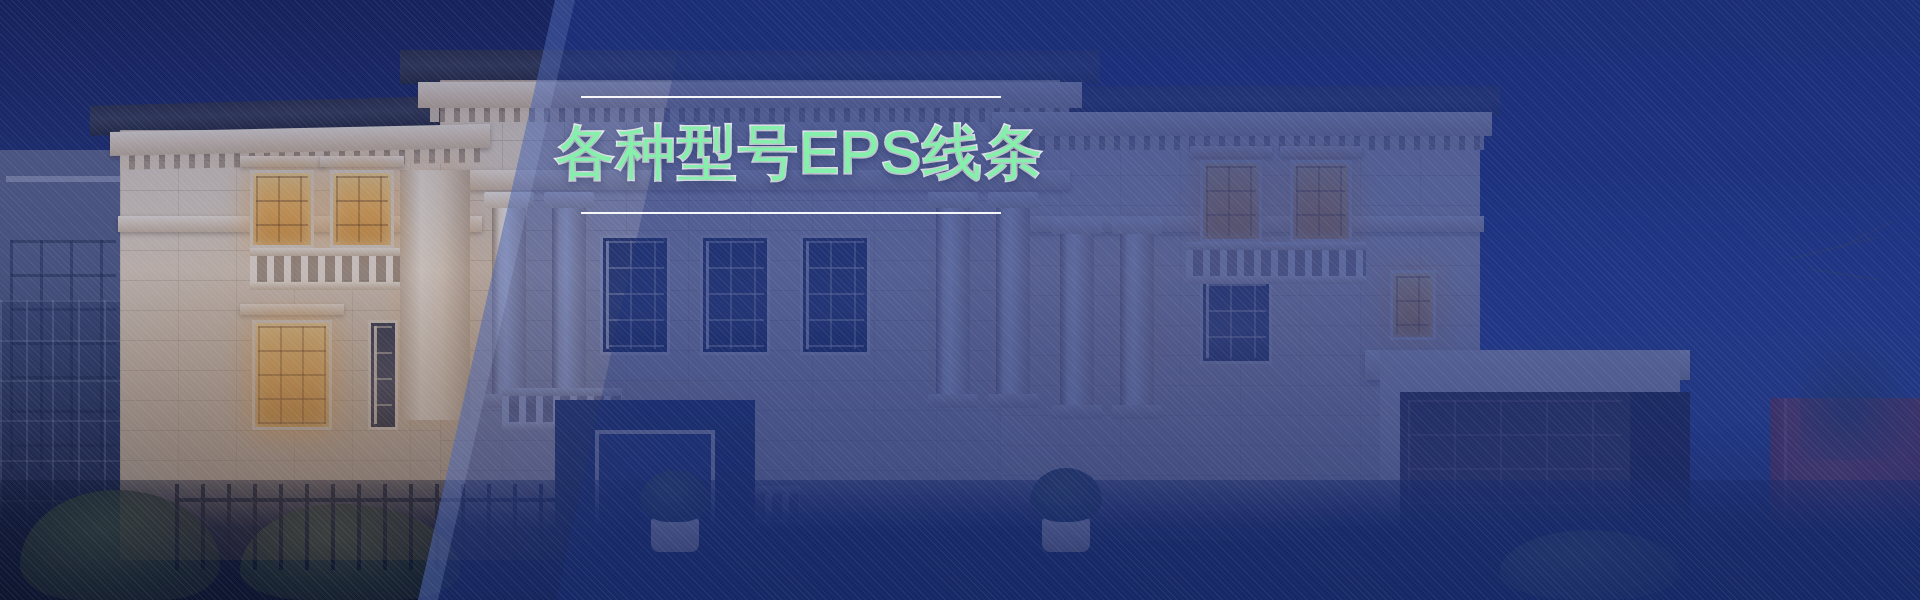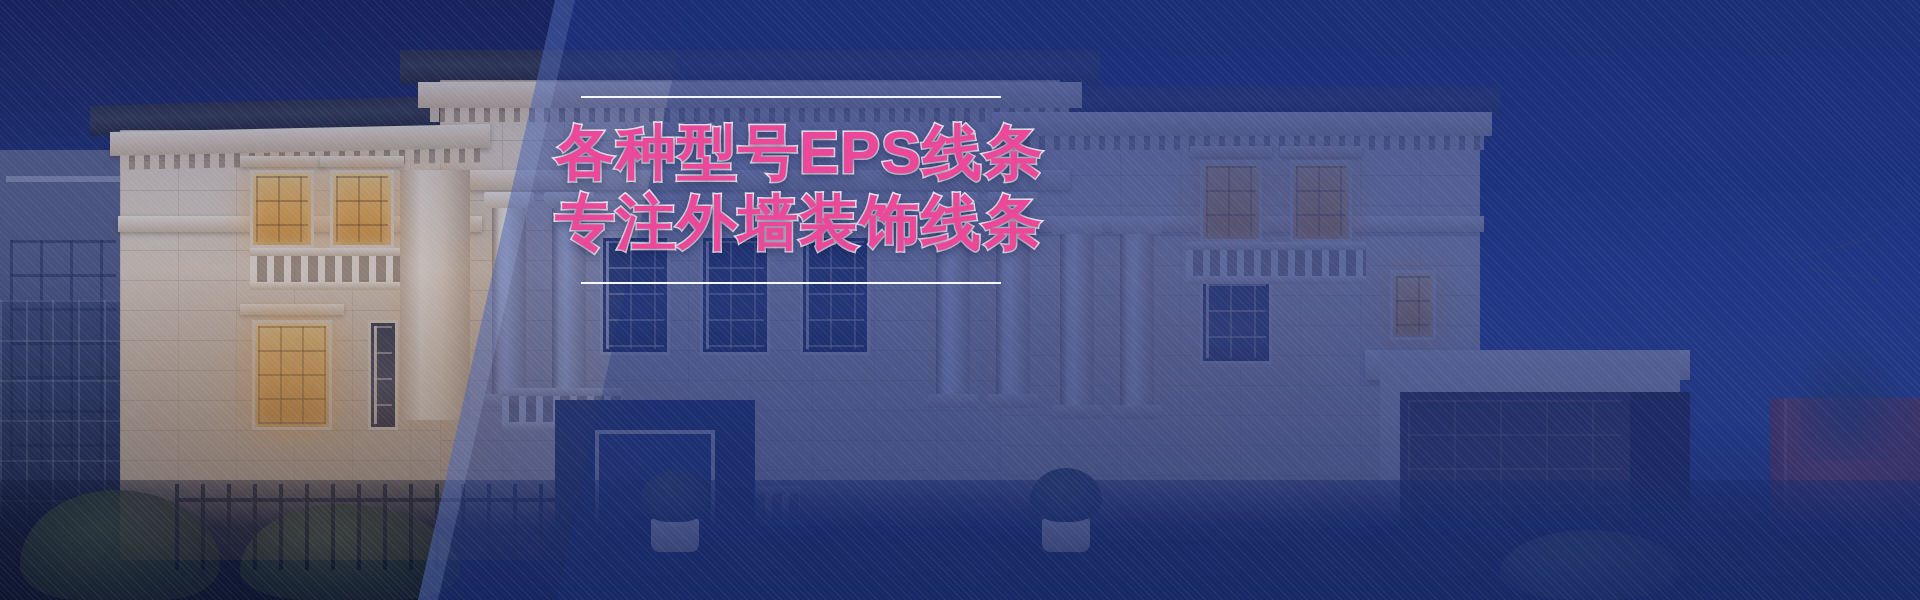--- a/index.html
+++ b/index.html
@@ -466,23 +466,23 @@
   }
   .rule {
     height: 2px;
     background: #ffffff;
     opacity: .95;
     margin: 0 0 22px 26px;
     width: 420px;
   }
   .headline {
     margin: 0 0 4px 0;
-    color: #ec4899;
+    color: #86efac;
     font-size: 60px;
-    font-weight: bold;
+    font-weight: normal;
     letter-spacing: 1px;
     line-height: 1.1;
     white-space: nowrap;
     -webkit-text-stroke: 3px rgba(255,255,255,0.92);
     paint-order: stroke fill;
     text-shadow: 0 3px 10px rgba(10,20,60,.55);
   }
   .rule2 {
     height: 2px;
     background: rgba(255,255,255,.95);
@@ -616,17 +616,16 @@
 
   <div class="diag-panel"></div>
   <div class="diag-panel-2"></div>
   <div class="diag-edge"></div>
 
   <div class="hatch"></div>
 
   <div class="copy">
     <div class="rule"></div>
     <div class="headline">各种型号EPS线条</div>
-    <div class="headline">专注外墙装饰线条</div>
     <div class="rule2"></div>
   </div>
 
 </div>
 
 </body></html>

